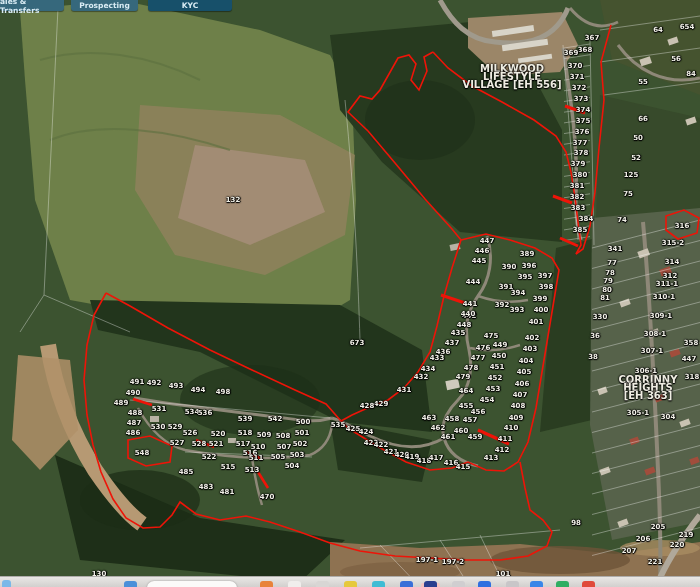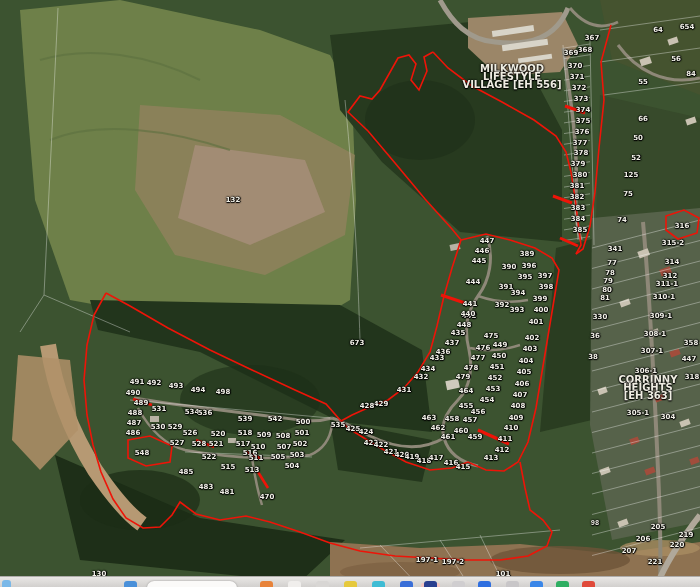--- a/index.html
+++ b/index.html
@@ -151,21 +151,21 @@
         <span class="parcel" style="left: 583px; top: 110px;">374</span>
         <span class="parcel" style="left: 583px; top: 121px;">375</span>
         <span class="parcel" style="left: 582px; top: 132px;">376</span>
         <span class="parcel" style="left: 580px; top: 143px;">377</span>
         <span class="parcel" style="left: 581px; top: 153px;">378</span>
         <span class="parcel" style="left: 578px; top: 164px;">379</span>
         <span class="parcel" style="left: 580px; top: 175px;">380</span>
         <span class="parcel" style="left: 577px; top: 186px;">381</span>
         <span class="parcel" style="left: 577px; top: 197px;">382</span>
         <span class="parcel" style="left: 578px; top: 208px;">383</span>
-        <span class="parcel" style="left: 578px; top: 219px;">384</span>
+        <span class="parcel" style="left: 578px; top: 219px; padding-left: 16px;">384</span>
         <span class="parcel" style="left: 580px; top: 230px;">385</span>
         <span class="parcel" style="left: 658px; top: 30px;">64</span>
         <span class="parcel" style="left: 687px; top: 27px;">654</span>
         <span class="parcel" style="left: 676px; top: 59px;">56</span>
         <span class="parcel" style="left: 691px; top: 74px;">84</span>
         <span class="parcel" style="left: 643px; top: 82px;">55</span>
         <span class="parcel" style="left: 643px; top: 119px;">66</span>
         <span class="parcel" style="left: 638px; top: 138px;">50</span>
         <span class="parcel" style="left: 636px; top: 158px;">52</span>
         <span class="parcel" style="left: 631px; top: 175px;">125</span>
@@ -188,21 +188,21 @@
         <span class="parcel" style="left: 595px; top: 336px;">36</span>
         <span class="parcel" style="left: 655px; top: 334px;">308-1</span>
         <span class="parcel" style="left: 593px; top: 357px;">38</span>
         <span class="parcel" style="left: 652px; top: 351px;">307-1</span>
         <span class="parcel" style="left: 646px; top: 371px;">306-1</span>
         <span class="parcel" style="left: 691px; top: 343px;">358</span>
         <span class="parcel" style="left: 689px; top: 359px;">447</span>
         <span class="parcel" style="left: 692px; top: 377px;">318</span>
         <span class="parcel" style="left: 638px; top: 413px;">305-1</span>
         <span class="parcel" style="left: 668px; top: 417px;">304</span>
-        <span class="parcel" style="left: 595px; top: 523px; font-family: Liberation Mono, monospace;">98</span>
+        <span class="parcel" style="left: 576px; top: 523px;">98</span>
         <span class="parcel" style="left: 658px; top: 527px;">205</span>
         <span class="parcel" style="left: 686px; top: 535px;">219</span>
         <span class="parcel" style="left: 643px; top: 539px;">206</span>
         <span class="parcel" style="left: 677px; top: 545px;">220</span>
         <span class="parcel" style="left: 629px; top: 551px;">207</span>
         <span class="parcel" style="left: 655px; top: 562px;">221</span>
         <span class="parcel" style="left: 427px; top: 560px;">197-1</span>
         <span class="parcel" style="left: 453px; top: 562px;">197-2</span>
         <span class="parcel" style="left: 99px; top: 574px;">130</span>
         <span class="parcel" style="left: 485px; top: 574px; padding-left: 36px;">101</span>
@@ -281,21 +281,21 @@
         <span class="parcel" style="left: 424px; top: 461px;">418</span>
         <span class="parcel" style="left: 436px; top: 458px;">417</span>
         <span class="parcel" style="left: 451px; top: 463px;">416</span>
         <span class="parcel" style="left: 463px; top: 467px;">415</span>
         <span class="parcel" style="left: 137px; top: 382px;">491</span>
         <span class="parcel" style="left: 154px; top: 383px;">492</span>
         <span class="parcel" style="left: 176px; top: 386px;">493</span>
         <span class="parcel" style="left: 198px; top: 390px;">494</span>
         <span class="parcel" style="left: 223px; top: 392px;">498</span>
         <span class="parcel" style="left: 133px; top: 393px;">490</span>
-        <span class="parcel" style="left: 141px; top: 403px;">489</span>
+        <span class="parcel" style="left: 121px; top: 403px;">489</span>
         <span class="parcel" style="left: 135px; top: 413px;">488</span>
         <span class="parcel" style="left: 134px; top: 423px;">487</span>
         <span class="parcel" style="left: 133px; top: 433px;">486</span>
         <span class="parcel" style="left: 159px; top: 409px;">531</span>
         <span class="parcel" style="left: 192px; top: 412px;">534</span>
         <span class="parcel" style="left: 205px; top: 413px;">536</span>
         <span class="parcel" style="left: 245px; top: 419px;">539</span>
         <span class="parcel" style="left: 275px; top: 419px;">542</span>
         <span class="parcel" style="left: 303px; top: 422px;">500</span>
         <span class="parcel" style="left: 158px; top: 427px;">530</span>
@@ -335,20 +335,31 @@
           <div>VILLAGE [EH 556]</div>
         </div>
         <div class="arealabel" style="left: 648px; top: 388px;">
           <div>CORRINNY</div>
           <div>HEIGHTS</div>
           <div>[EH 363]</div>
         </div>
       </div>
   </div>
 
+  <div id="tabbar">
+    <div class="tab" id="tab0" style="left: 0px; width: 64px; background: rgb(54, 104, 124);">
+      <span>ales &amp; Transfers</span>
+    </div>
+    <div class="tab" id="tab1" style="left: 71px; width: 67px; background: rgb(54, 104, 124);">
+      <span>Prospecting</span>
+    </div>
+    <div class="tab" id="tab2" style="left: 148px; width: 84px; background: rgb(23, 80, 106);">
+      <span>KYC</span>
+    </div>
+  </div>
 
   <div id="dock">
       <div class="dockicon" style="left: 2px; bottom: -2px; width: 9px; height: 9px; background: rgb(122, 184, 232);"></div>
       <div class="dockpill" style="left: 147px; width: 90px; height: 14px;"></div>
       <div class="dockicon" style="left: 124px; background: rgb(74, 144, 217);"></div>
       <div class="dockicon" style="left: 260px; background: rgb(232, 131, 58);"></div>
       <div class="dockicon" style="left: 288px; background: rgb(240, 238, 236);"></div>
       <div class="dockicon" style="left: 316px; background: rgb(216, 214, 212);"></div>
       <div class="dockicon" style="left: 344px; background: rgb(230, 201, 60);"></div>
       <div class="dockicon" style="left: 372px; background: rgb(63, 188, 212);"></div>

